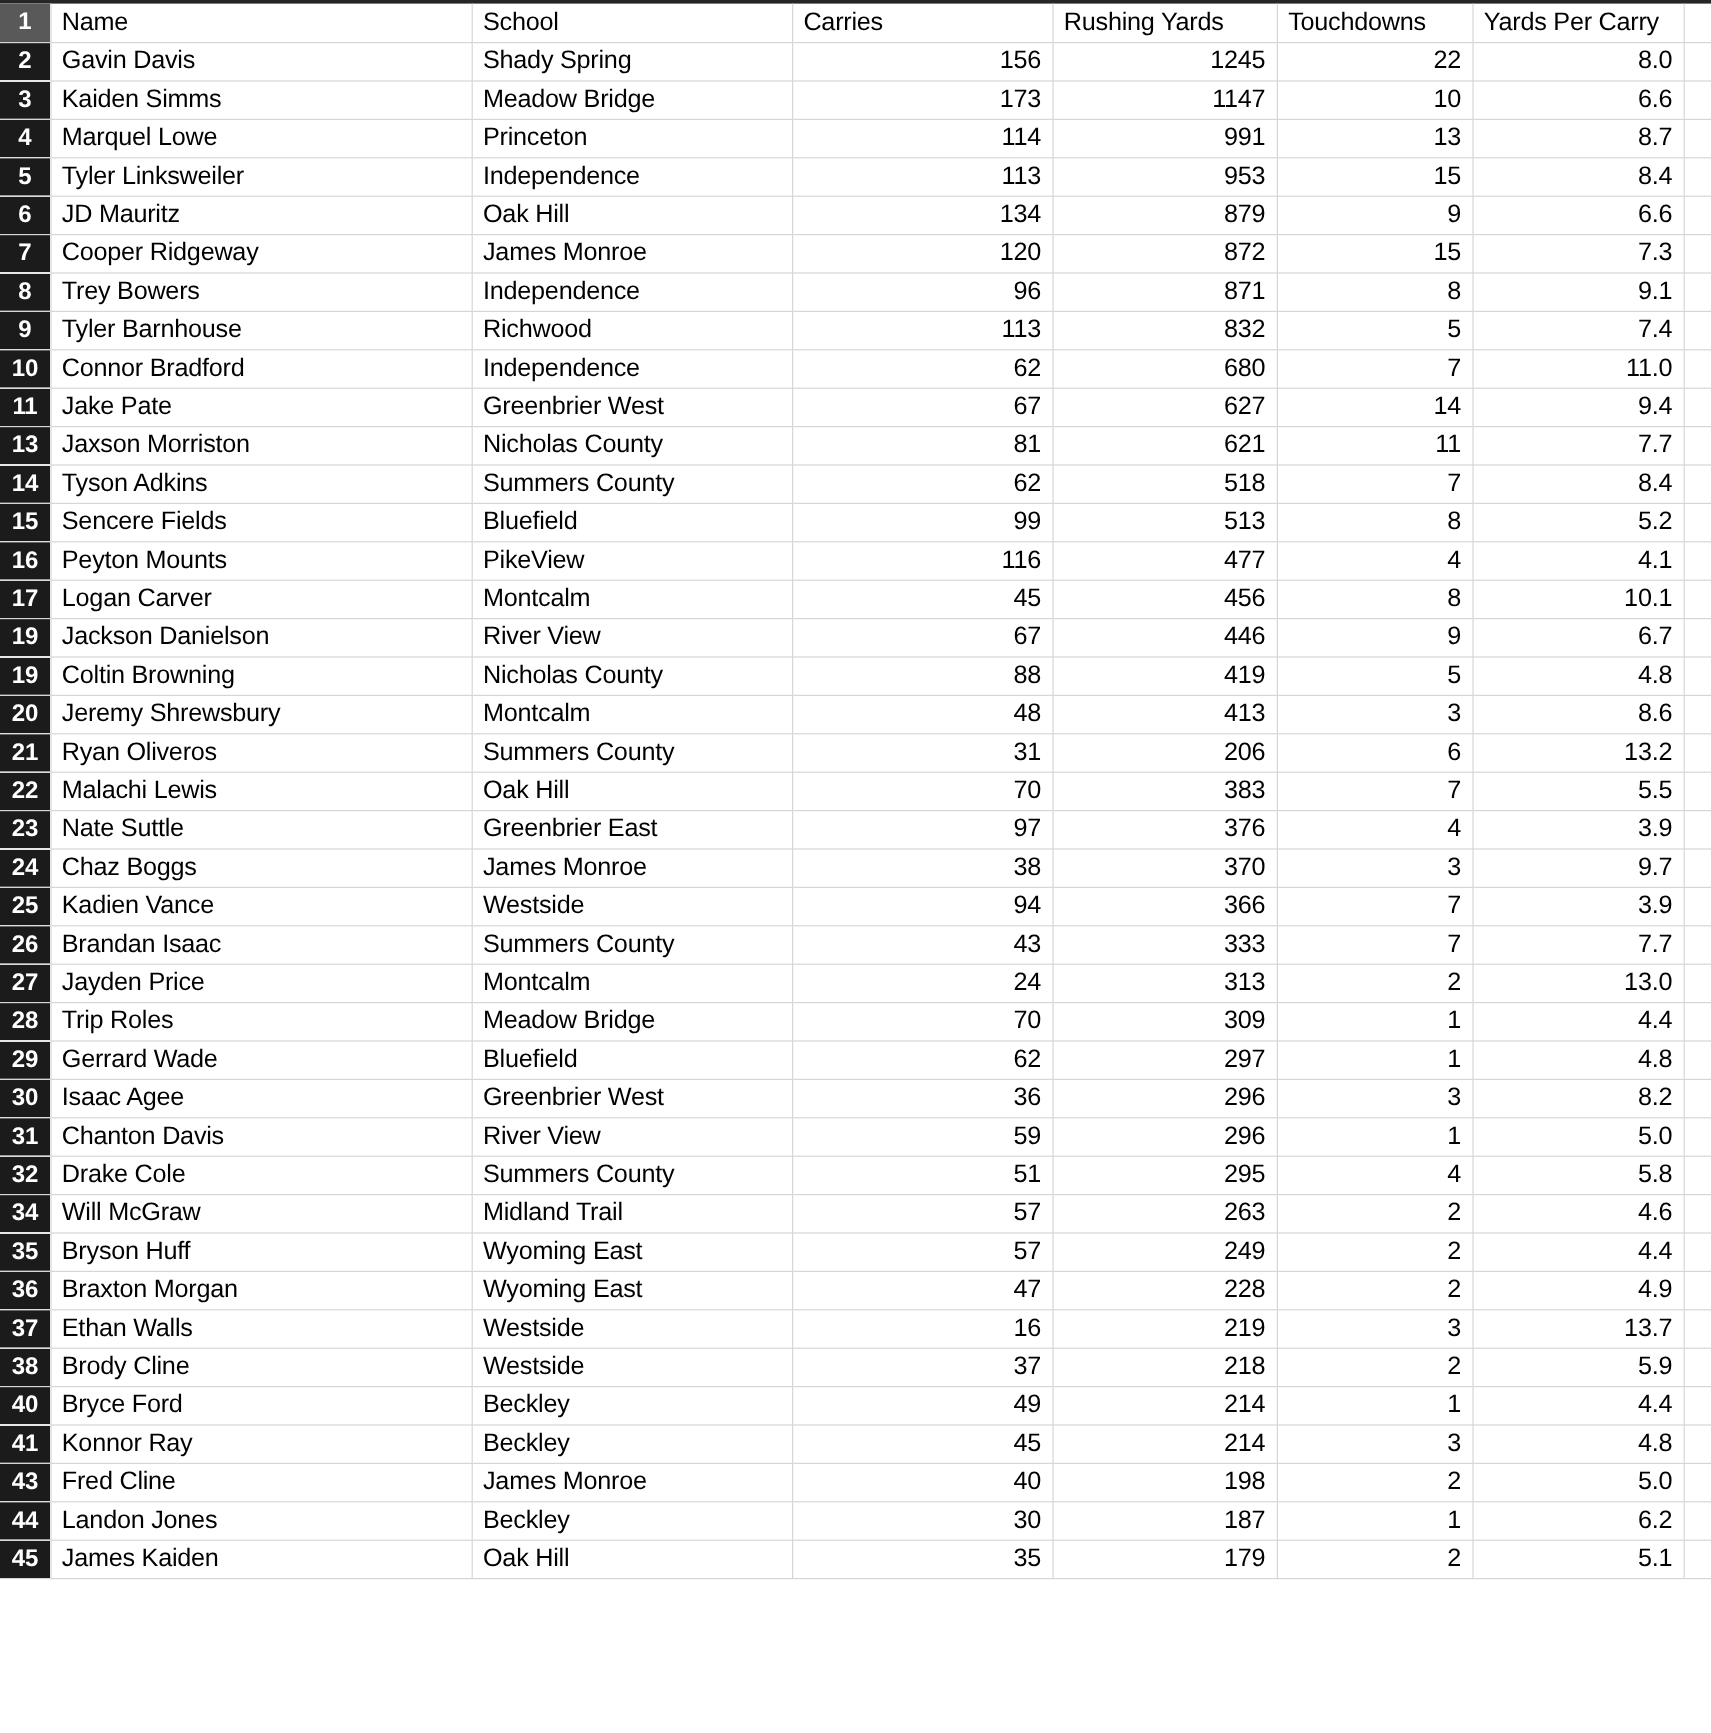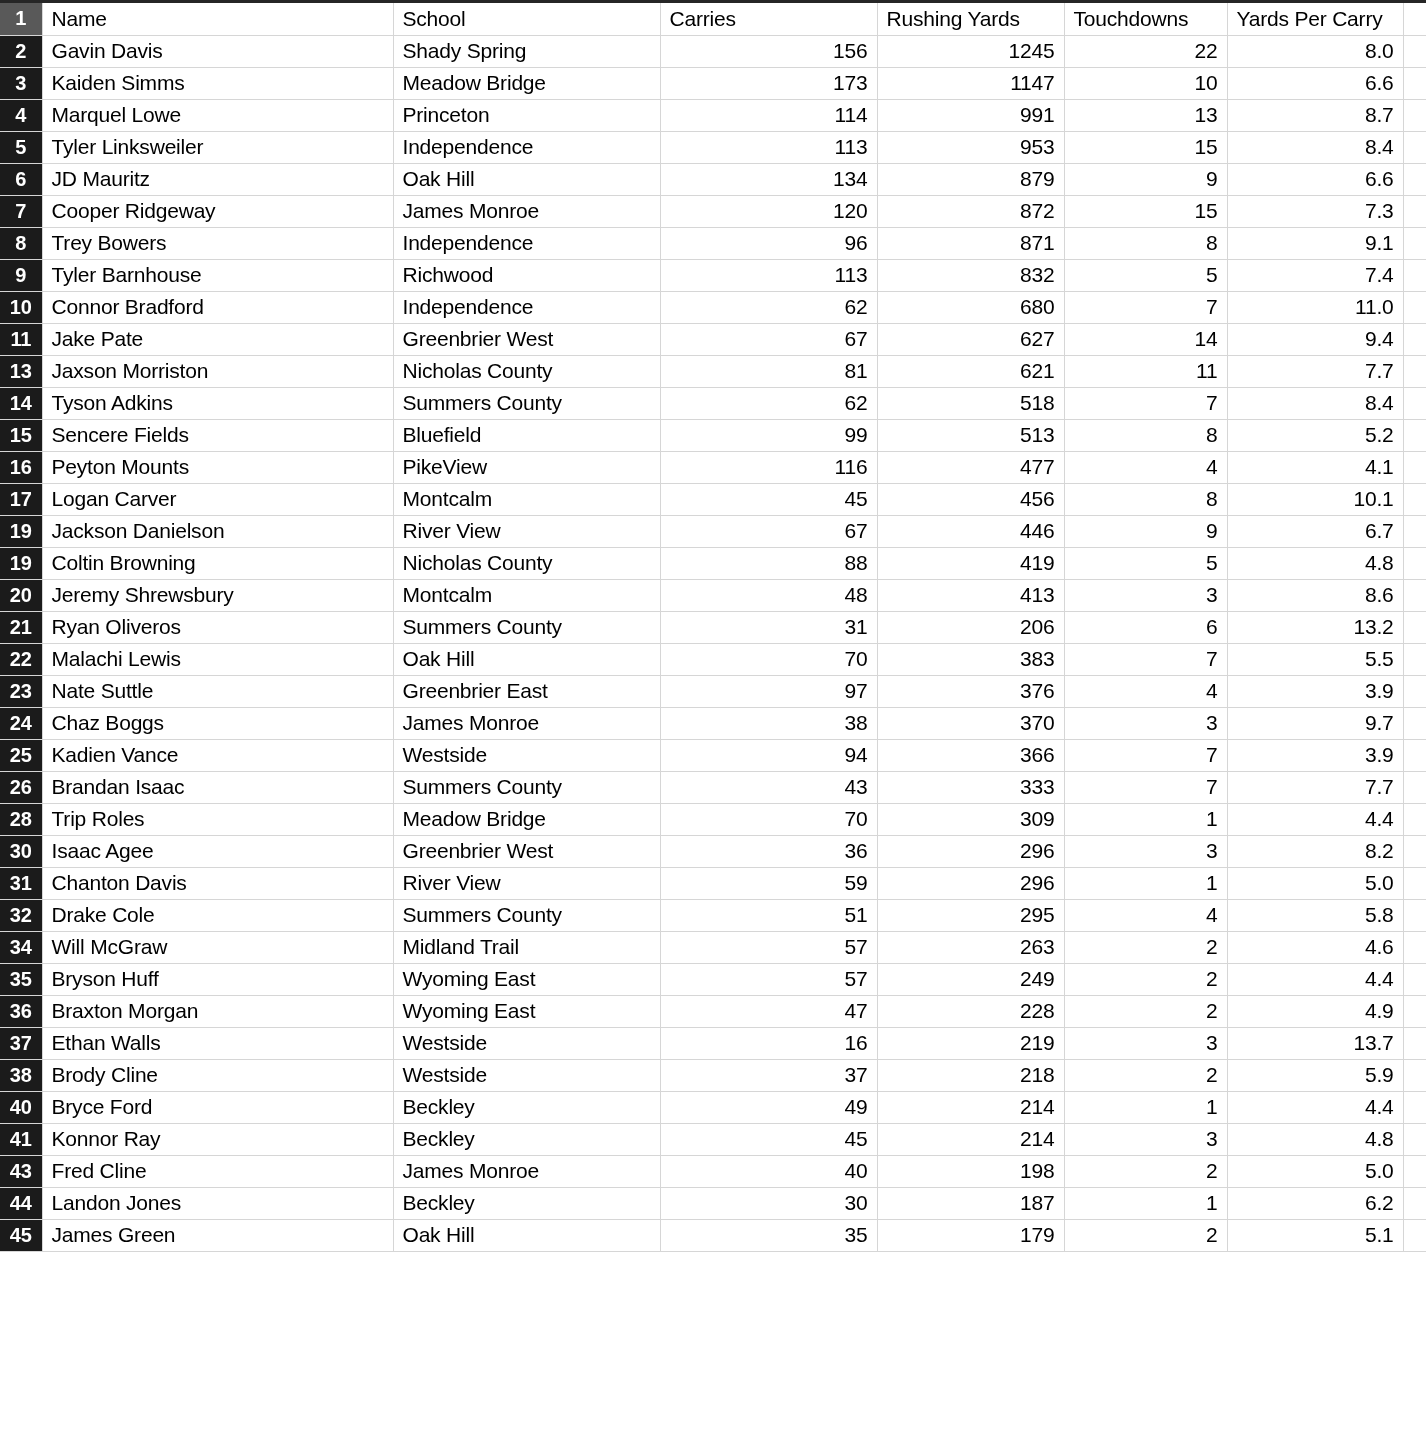--- a/index.html
+++ b/index.html
@@ -310,30 +310,50 @@
     <td class="rownum">26</td>
     <td class="txt">Brandan Isaac</td>
     <td class="txt">Summers County</td>
     <td class="num">43</td>
     <td class="num">333</td>
     <td class="num">7</td>
     <td class="num">7.7</td>
     <td class="sliver"></td>
   </tr>
         <tr>
+    <td class="rownum">27</td>
+    <td class="txt">Jayden Price</td>
+    <td class="txt">Montcalm</td>
+    <td class="num">24</td>
+    <td class="num">313</td>
+    <td class="num">2</td>
+    <td class="num">13.0</td>
+    <td class="sliver"></td>
+  </tr>
+        <tr>
     <td class="rownum">28</td>
     <td class="txt">Trip Roles</td>
     <td class="txt">Meadow Bridge</td>
     <td class="num">70</td>
     <td class="num">309</td>
     <td class="num">1</td>
     <td class="num">4.4</td>
     <td class="sliver"></td>
   </tr>
         <tr>
+    <td class="rownum">29</td>
+    <td class="txt">Gerrard Wade</td>
+    <td class="txt">Bluefield</td>
+    <td class="num">62</td>
+    <td class="num">297</td>
+    <td class="num">1</td>
+    <td class="num">4.8</td>
+    <td class="sliver"></td>
+  </tr>
+        <tr>
     <td class="rownum">30</td>
     <td class="txt">Isaac Agee</td>
     <td class="txt">Greenbrier West</td>
     <td class="num">36</td>
     <td class="num">296</td>
     <td class="num">3</td>
     <td class="num">8.2</td>
     <td class="sliver"></td>
   </tr>
         <tr>
@@ -441,21 +461,21 @@
     <td class="txt">Landon Jones</td>
     <td class="txt">Beckley</td>
     <td class="num">30</td>
     <td class="num">187</td>
     <td class="num">1</td>
     <td class="num">6.2</td>
     <td class="sliver"></td>
   </tr>
         <tr>
     <td class="rownum">45</td>
-    <td class="txt">James Green</td>
+    <td class="txt">James Kaiden</td>
     <td class="txt">Oak Hill</td>
     <td class="num">35</td>
     <td class="num">179</td>
     <td class="num">2</td>
     <td class="num">5.1</td>
     <td class="sliver"></td>
   </tr>
       </tbody>
   </table>
 </div>

